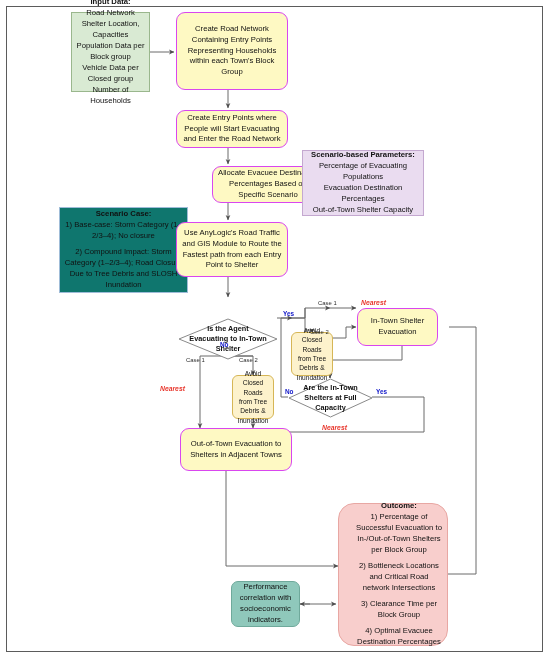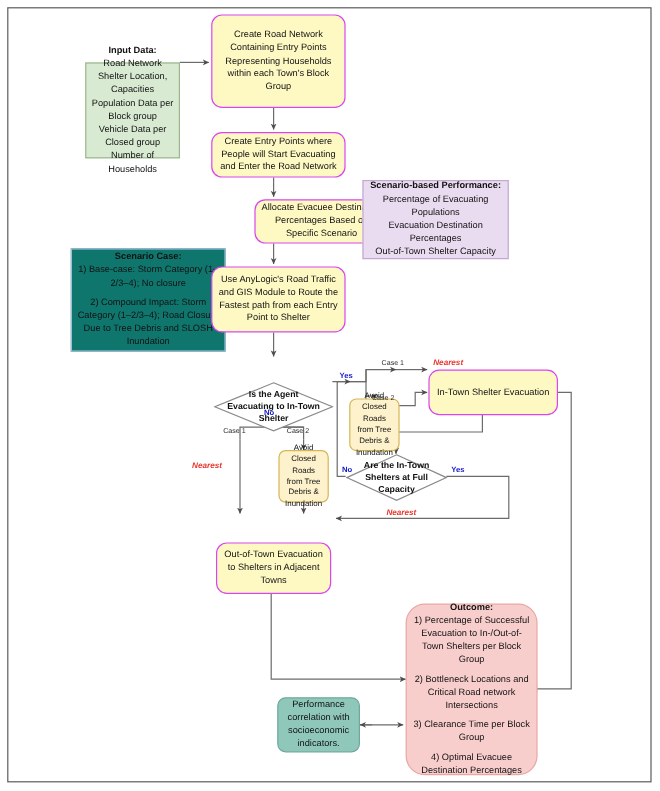--- a/index.html
+++ b/index.html
@@ -38,25 +38,25 @@
     font-size:7.7px;
     line-height:1.42;
     padding:3px 4px;
   }
   .node .inner{width:100%;}
   .rr{ border:1px solid #d946ef; border-radius:9px; background:#fef9c3; }
   .ttl{ font-weight:bold; display:block; }
   .gap{ display:block; height:5px; }
 
   
-  .green  { background:#d9ead3; border:1px solid #9ab78d; border-radius:0;margin-top:40px; }
+  .green  { background:#d9ead3; border:1px solid #9ab78d; border-radius:0; }
   .blue   { background:#0f766e; border:1px solid #9fbcd8; border-radius:0; }
   .purple { background:#ead1dc; border:1px solid #c9a8ba; border-radius:0; background:#eadcf0; border-color:#c4a8d0;}
   .yellow { background:#fdf2cc; border:1px solid #d6b656; border-radius:6px; font-size:6.6px; line-height:1.42;}
-  .pink   { background:#f8cecc; border:1px solid #e8a7a3; border-radius:16px; }
+  .pink   { background:#f8cecc; border:1px solid #e8a7a3; border-radius:16px;padding-left:16px; }
   .teal   { background:#8fc8bb; border:1px solid #6fa99b; border-radius:7px; }
 
   .diamond-wrap{ position:absolute; }
   .diamond-label{
     position:absolute;
     inset:0;
     display:flex; align-items:center; justify-content:center;
     text-align:center;
     font-size:7.3px; font-weight:bold; color:#111; line-height:1.35;
     padding:0 10px; box-sizing:border-box;
@@ -160,21 +160,21 @@
   <div class="node rr" style="left:176px;top:110px;width:112px;height:38px;">
     <div class="inner">Create Entry Points where People will Start Evacuating and Enter the Road Network</div>
   </div>
 
   <div class="node rr" style="left:176px;top:166px;width:112px;height:37px;margin-left:36px;">
     <div class="inner">Allocate Evacuee Destination Percentages Based on Specific Scenario</div>
   </div>
 
   <div class="node purple" style="left:302px;top:150px;width:122px;height:66px;">
     <div class="inner">
-      <span class="ttl">Scenario-based Performance:</span>
+      <span class="ttl">Scenario-based Parameters:</span>
       <span>Percentage of Evacuating Populations</span><br>
       <span>Evacuation Destination Percentages</span><br>
       <span>Out-of-Town Shelter Capacity</span>
     </div>
   </div>
 
   <div class="node blue" style="left:59px;top:207px;width:129px;height:86px;">
     <div class="inner">
       <span class="ttl">Scenario Case:</span>
       <span>1) Base-case: Storm Category (1–2/3–4); No closure</span>
@@ -191,36 +191,36 @@
     <svg width="100" height="42" viewBox="0 0 100 42">
       <polygon points="50,1 99,21 50,41 1,21" fill="#ffffff" stroke="#8a8a8a" stroke-width="1"></polygon>
     </svg>
     <div class="diamond-label">Is the Agent Evacuating to In-Town Shelter</div>
   </div>
 
   <div class="node yellow" style="left:291px;top:332px;width:42px;height:44px;">
     <div class="inner">Avoid Closed Roads from Tree Debris &amp; Inundation</div>
   </div>
 
-  <div class="node rr" style="left:357px;top:308px;width:108px;height:38px;">
+  <div class="node rr" style="left:357px;top:308px;width:81px;height:38px;">
     <div class="inner">In-Town Shelter Evacuation</div>
   </div>
 
   <div class="diamond-wrap" style="left:288px;top:378px;width:85px;height:40px;">
     <svg width="85" height="40" viewBox="0 0 85 40">
       <polygon points="42.5,1 84,20 42.5,39 1,20" fill="#ffffff" stroke="#8a8a8a" stroke-width="1"></polygon>
     </svg>
     <div class="diamond-label" style="padding:0 5px;">Are the In-Town Shelters at Full Capacity</div>
   </div>
 
   <div class="node yellow" style="left:232px;top:375px;width:42px;height:44px;">
     <div class="inner">Avoid Closed Roads from Tree Debris &amp; Inundation</div>
   </div>
 
-  <div class="node rr" style="left:180px;top:428px;width:96px;height:43px;margin-top:24px;">
+  <div class="node rr" style="left:180px;top:428px;width:112px;height:43px;">
     <div class="inner">Out-of-Town Evacuation to Shelters in Adjacent Towns</div>
   </div>
 
   <div class="node pink" style="left:338px;top:503px;width:110px;height:143px;">
     <div class="inner">
       <span class="ttl">Outcome:</span>
       <span>1) Percentage of Successful Evacuation to In-/Out-of-Town Shelters per Block Group</span>
       <span class="gap"></span>
       <span>2) Bottleneck Locations and Critical Road network Intersections</span>
       <span class="gap"></span>

